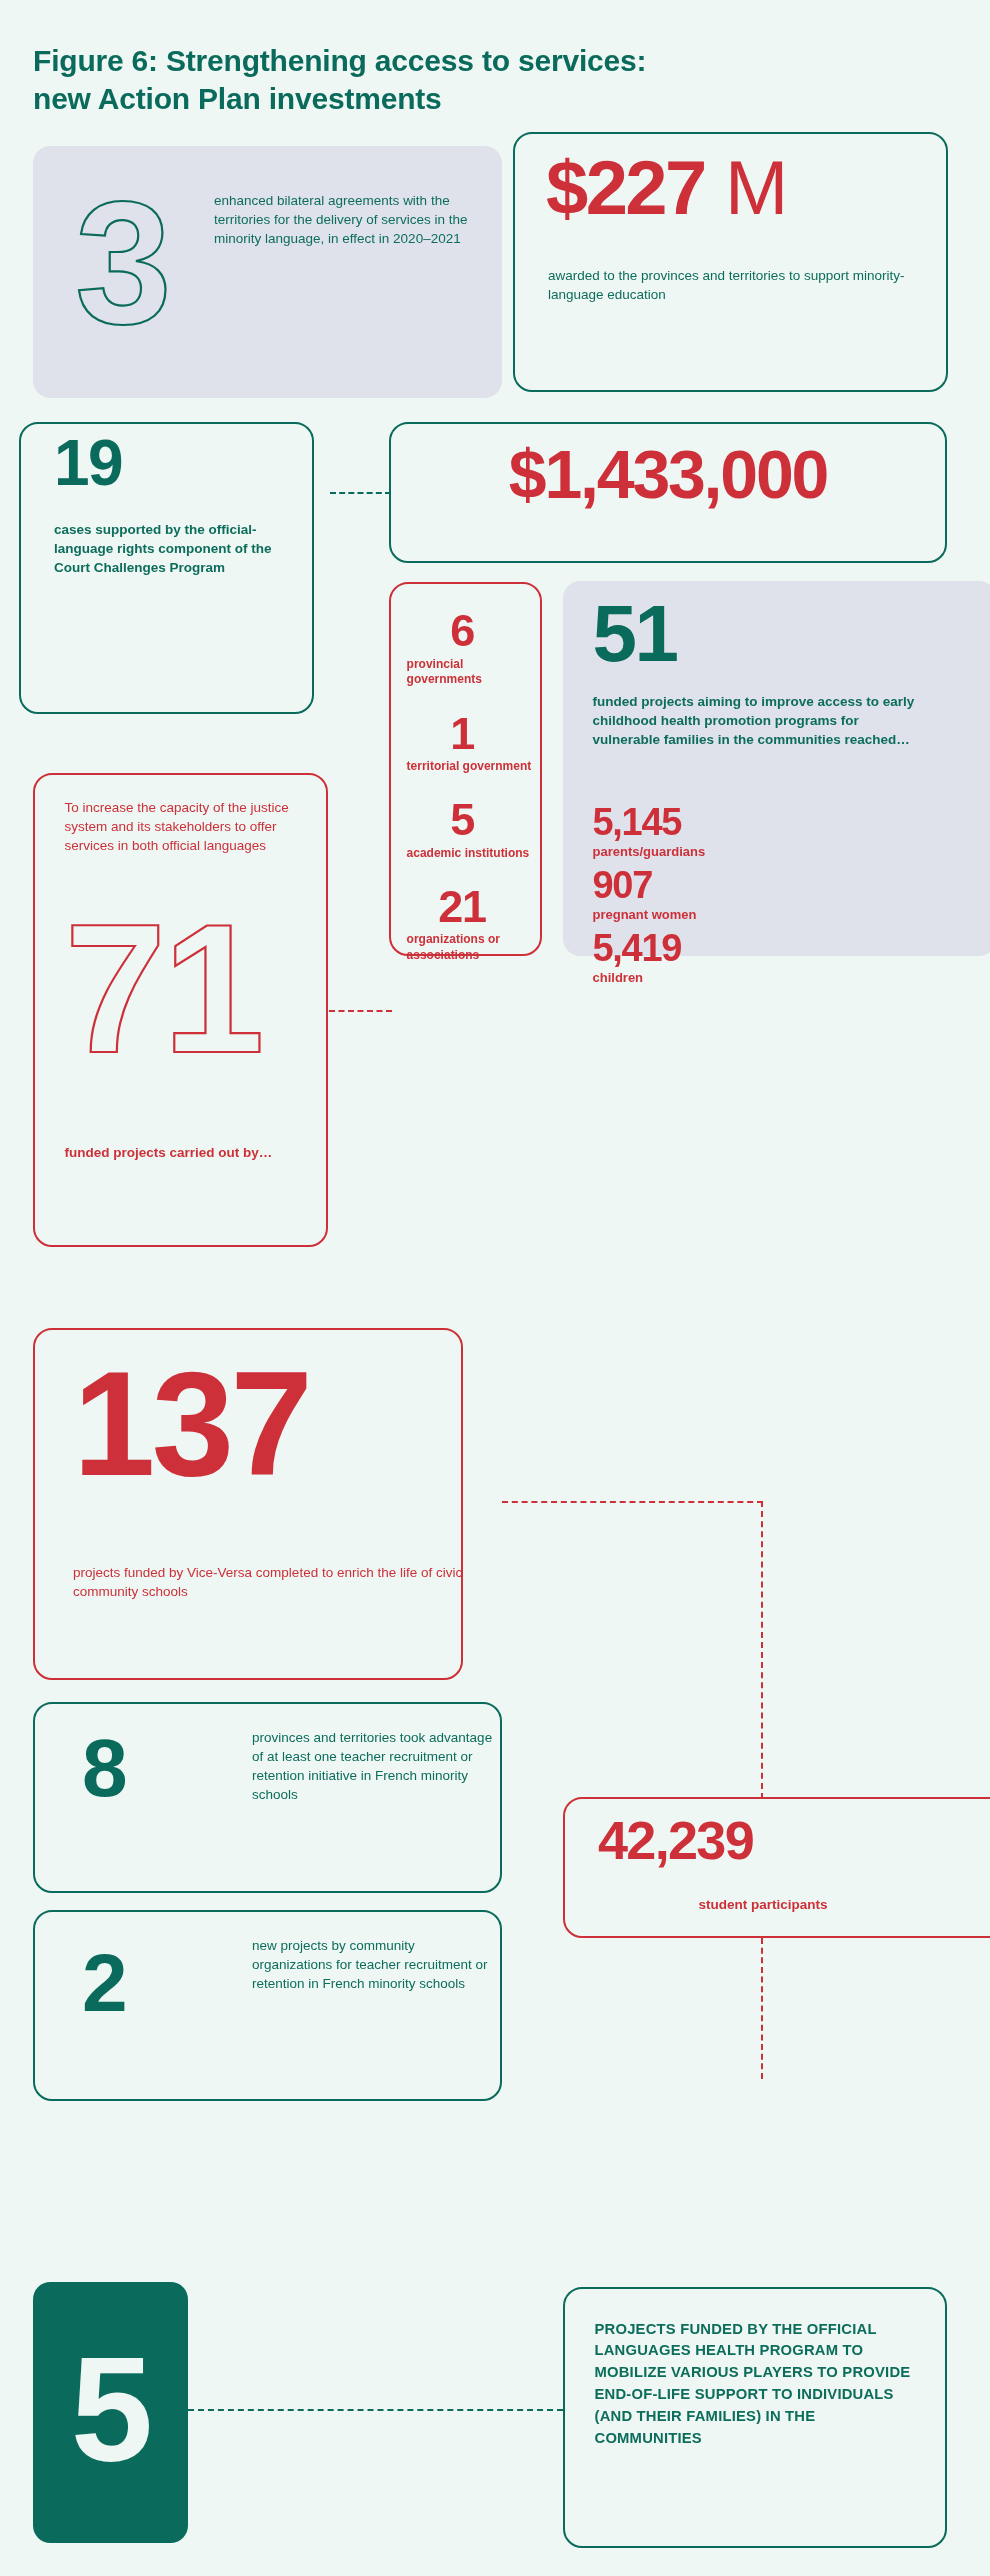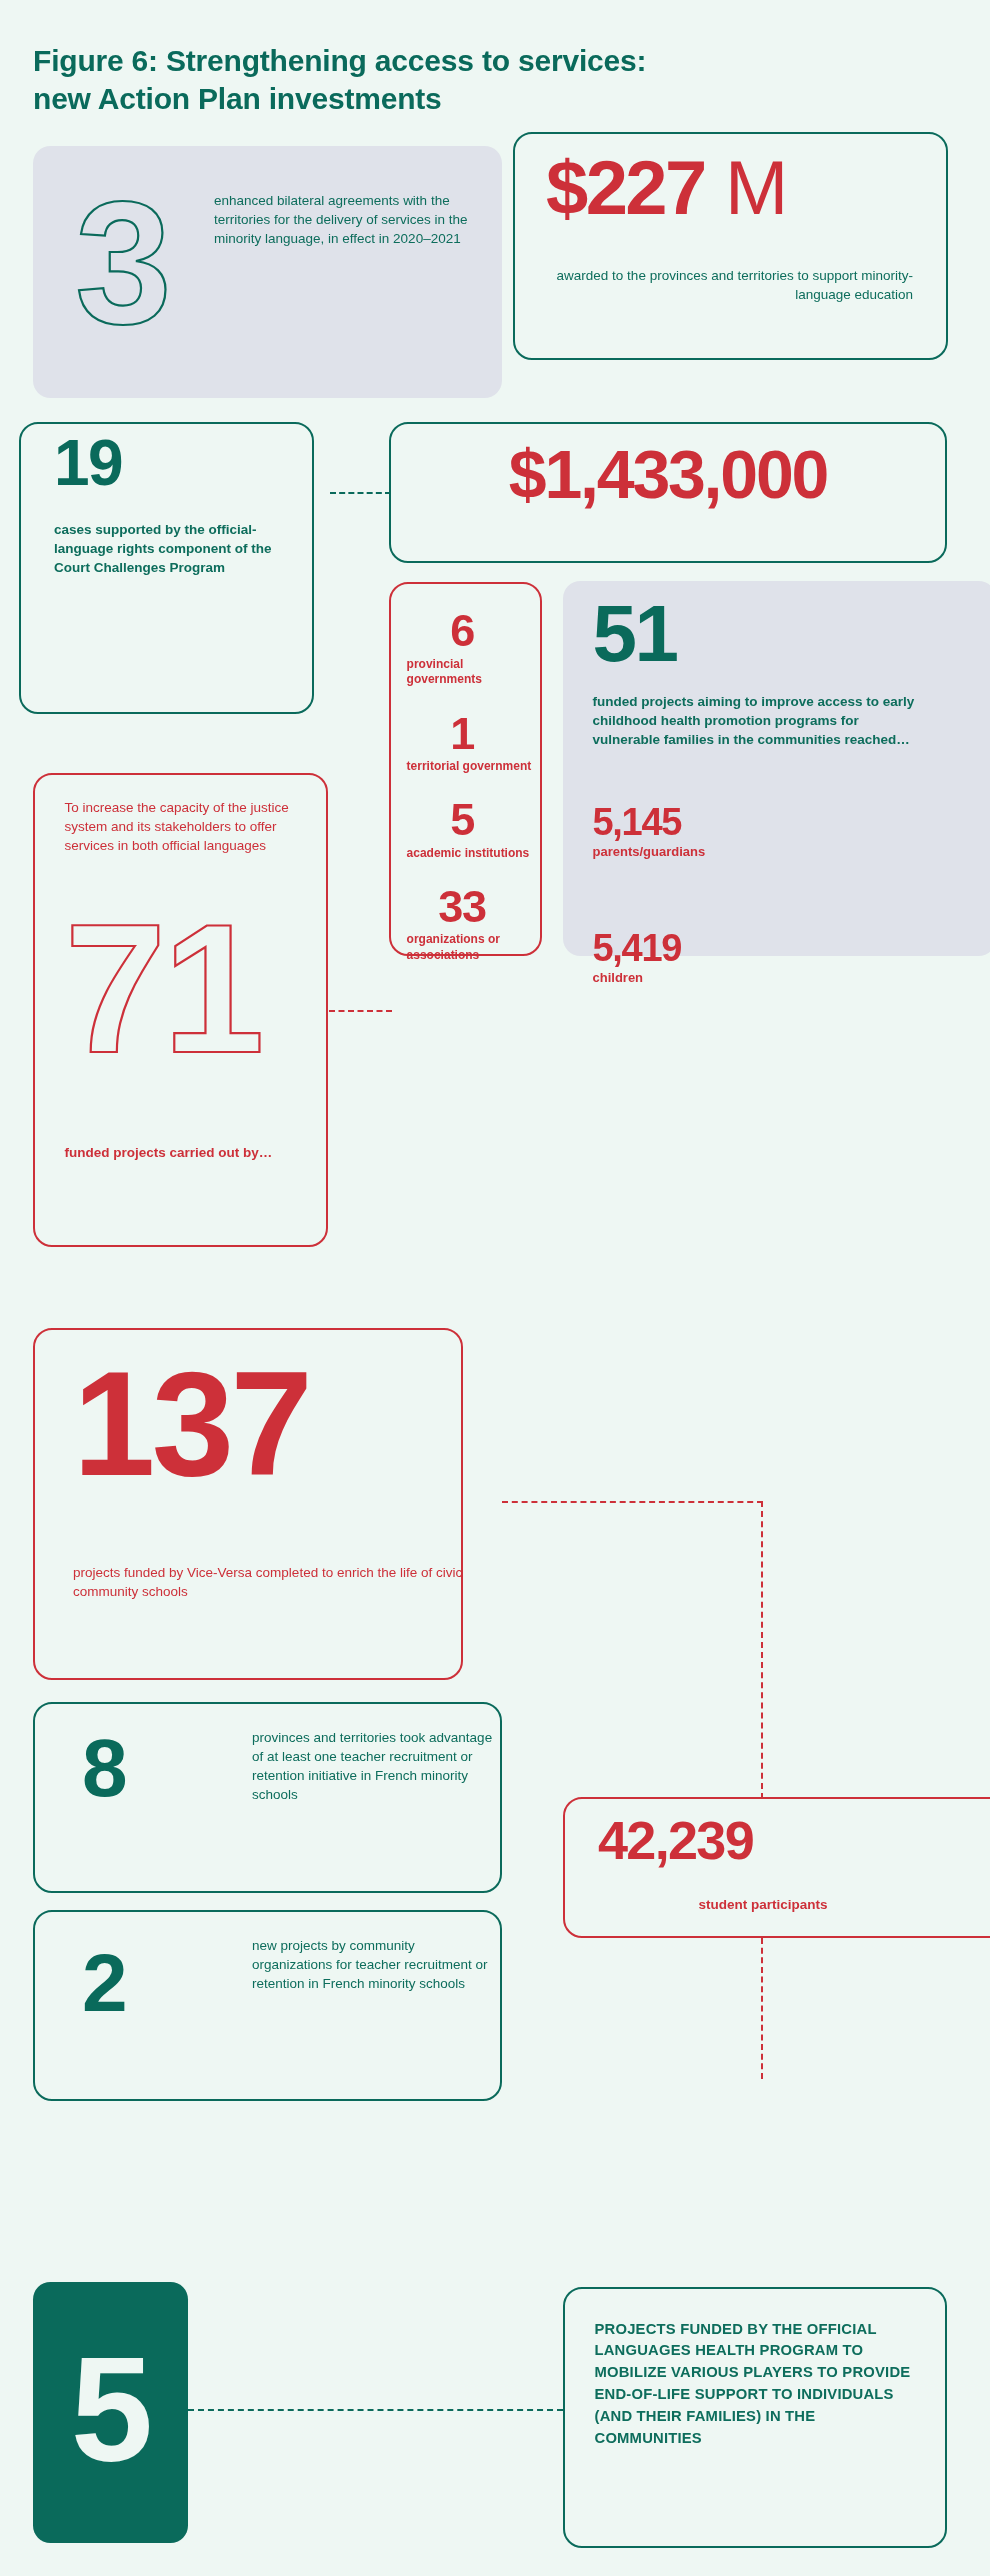--- a/index.html
+++ b/index.html
@@ -104,21 +104,21 @@
   }
 
   
 
   
   #card-3 { left: 33px; top: 146px; width: 469px; height: 252px; border-radius: 17.4px; }
   #card-3 .n { position:absolute; left: 42px; top: 37px; font-size: 174px; }
   #card-3 .t { position:absolute; left: 181px; top: 45px; width: 269px; }
 
   
-  #card-227 { left: 513px; top: 132px; width: 435px; height: 228px; text-align: right; }
+  #card-227 { left: 513px; top: 132px; width: 435px; height: 260px; }
   #card-227 .n {
     position:absolute; left: 31px; top: 19px;
     font-size: 76px; letter-spacing: -2.6px;
   }
   #card-227 .n .suffix { font-weight: normal; letter-spacing: -0.9px; }
   #card-227 .t { position:absolute; left: 33px; top: 132px; width: 365px; }
 
   
   #card-19 { left: 19px; top: 422px; width: 295px; height: 292px; }
   #card-19 .n { position:absolute; left: 33px; top: 10.4px; font-size: 64px; }
@@ -263,32 +263,36 @@
     </div>
     <div class="bd-item" style="margin-top:22.6px;">
       <div class="bn" style="font-size:45px;">1</div>
       <div class="bl">territorial government</div>
     </div>
     <div class="bd-item" style="margin-top:22.6px;">
       <div class="bn" style="font-size:45px;">5</div>
       <div class="bl">academic institutions</div>
     </div>
     <div class="bd-item" style="margin-top:22.6px;">
-      <div class="bn" style="font-size:45px;">33</div>
+      <div class="bn" style="font-size:45px;">21</div>
       <div class="bl">organizations or associations</div>
     </div>
   </div>
 
   <div class="card card-grey" id="card-51">
     <div class="num num-green n51">51</div>
     <div class="body-green body-bold t51">funded projects aiming to improve access to early childhood health promotion programs for vulnerable families in the communities reached…</div>
 
     <div class="stat" id="stat-parents">
       <div class="sv">5,145</div>
       <div class="sl">parents/guardians</div>
+    </div>
+    <div class="stat" id="stat-pregnant">
+      <div class="sv">907</div>
+      <div class="sl">pregnant women</div>
     </div>
     <div class="stat" id="stat-children">
       <div class="sv">5,419</div>
       <div class="sl">children</div>
     </div>
   </div>
 
   <div class="card card-red" id="card-71">
     <div class="lead">To increase the capacity of the justice system and its stakeholders to offer services in both official languages</div>
     <div class="num num-outline-red n">71</div>

